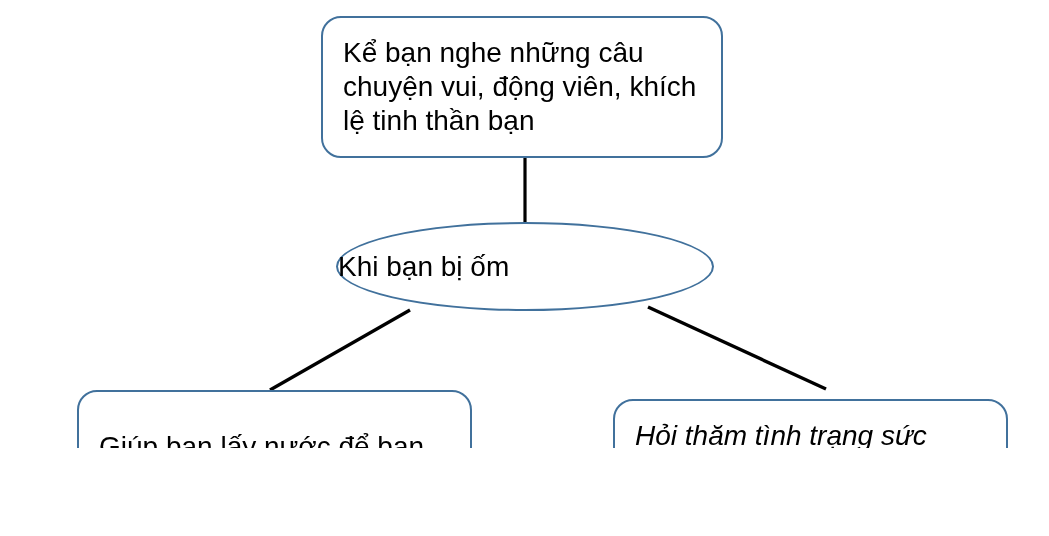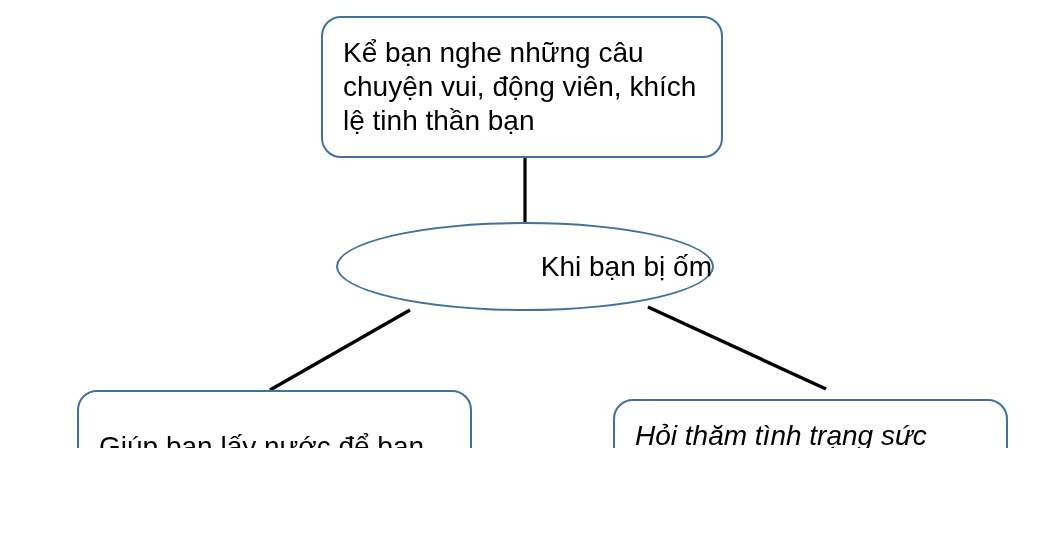--- a/index.html
+++ b/index.html
@@ -33,21 +33,21 @@
     display: flex;
     flex-direction: column;
     justify-content: flex-start;
   }
   .node.rounded-box {
     border-radius: 20px;
   }
   .node.ellipse-node {
     border-radius: 50%;
     justify-content: center;
-    align-items: flex-end;
+    align-items: flex-start;
   }
   .node-text {
     font-size: 28px;
     line-height: 34px;
     color: #000000;
     white-space: pre-wrap;
     letter-spacing: 0px;
   }
   .rounded-box .node-text {
     padding: 18px 16px 0 20px;

